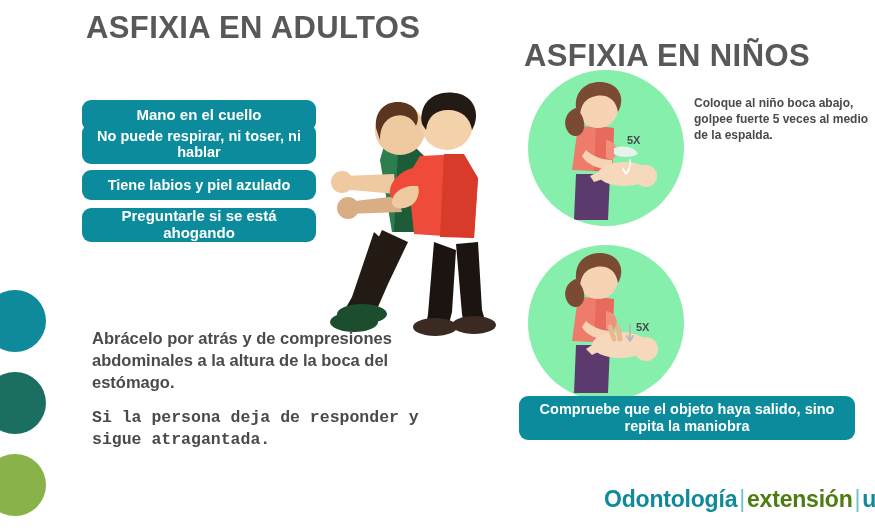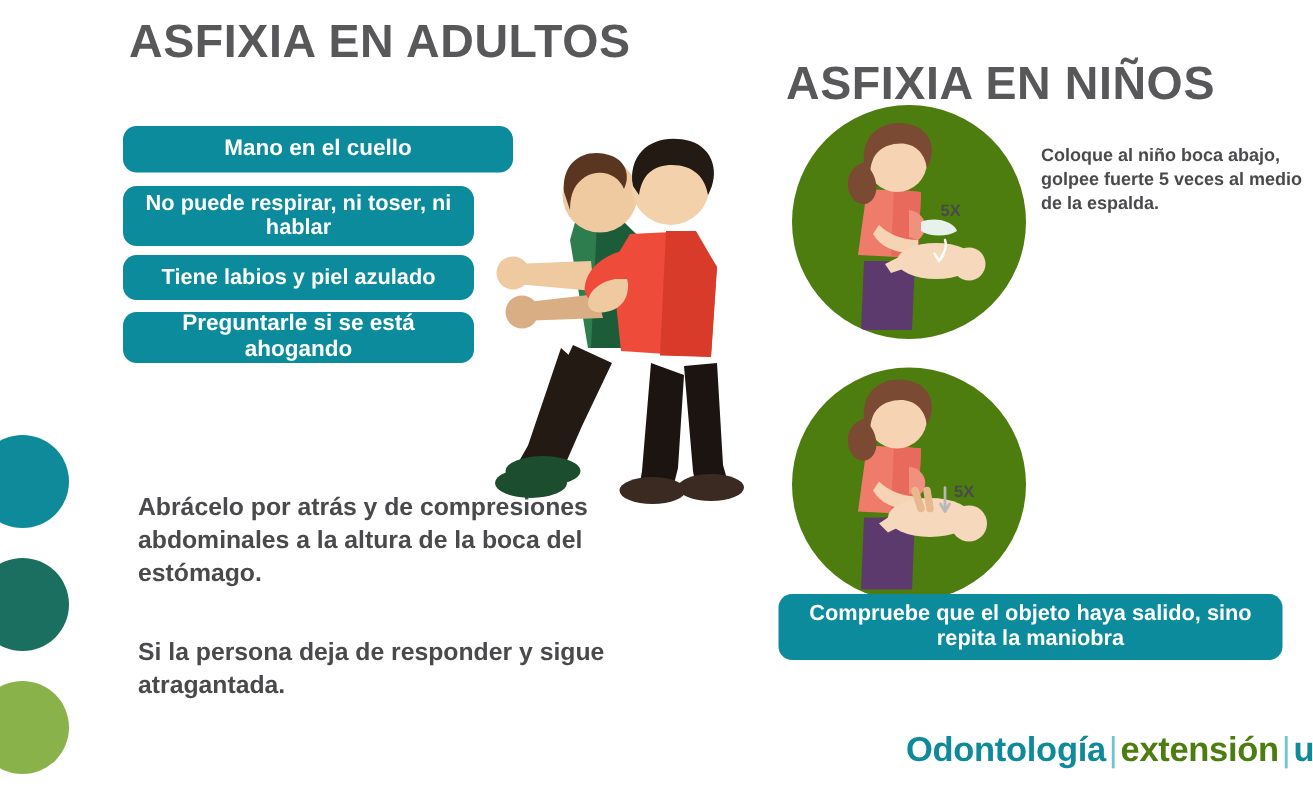--- a/index.html
+++ b/index.html
@@ -40,36 +40,36 @@
     border-radius: 9px;
     font-size: 15px;
     font-weight: bold;
     text-align: center;
     display: flex;
     align-items: center;
     justify-content: center;
     line-height: 1.12;
     padding: 4px 10px;
   }
-  #badge-0 { left: 82px; top: 84px;  width: 260px; height: 31px; }
+  #badge-0 { left: 82px; top: 100px;  width: 234px; height: 31px; }
   #badge-1 { left: 82px; top: 124px; width: 234px; height: 40px; font-size: 14.5px; }
   #badge-2 { left: 82px; top: 170px; width: 234px; height: 30px; font-size: 14.5px; }
   #badge-3 { left: 82px; top: 208px; width: 234px; height: 34px; }
 
   
   .para {
     position: absolute;
     color: #4a4a4d;
     font-size: 16.5px;
     font-weight: bold;
     line-height: 1.33;
     width: 330px;
   }
   #para-0 { left: 92px; top: 328px; }
-  #para-1 { left: 92px; top: 425px; }
+  #para-1 { left: 92px; top: 407px; font-family: Liberation Mono, monospace; }
 
   
   .deco-circle {
     position: absolute;
     border-radius: 50%;
     width: 62px;
     height: 62px;
     left: -16px;
   }
   #deco-0 { top: 290px; background: #0e8a9b; }
@@ -84,21 +84,21 @@
     width: 182px;
     height: 258px;
   }
 
   
   .photo-circle {
     position: absolute;
     width: 156px;
     height: 156px;
     border-radius: 50%;
-    background: #4d7c0f;
+    background: #86efac;
     overflow: hidden;
   }
   #photo-0 { left: 528px; top: 70px; }
   #photo-1 { left: 528px; top: 245px; }
 
   
   .right-text {
     position: absolute;
     color: #4a4a4d;
     font-size: 12px;

